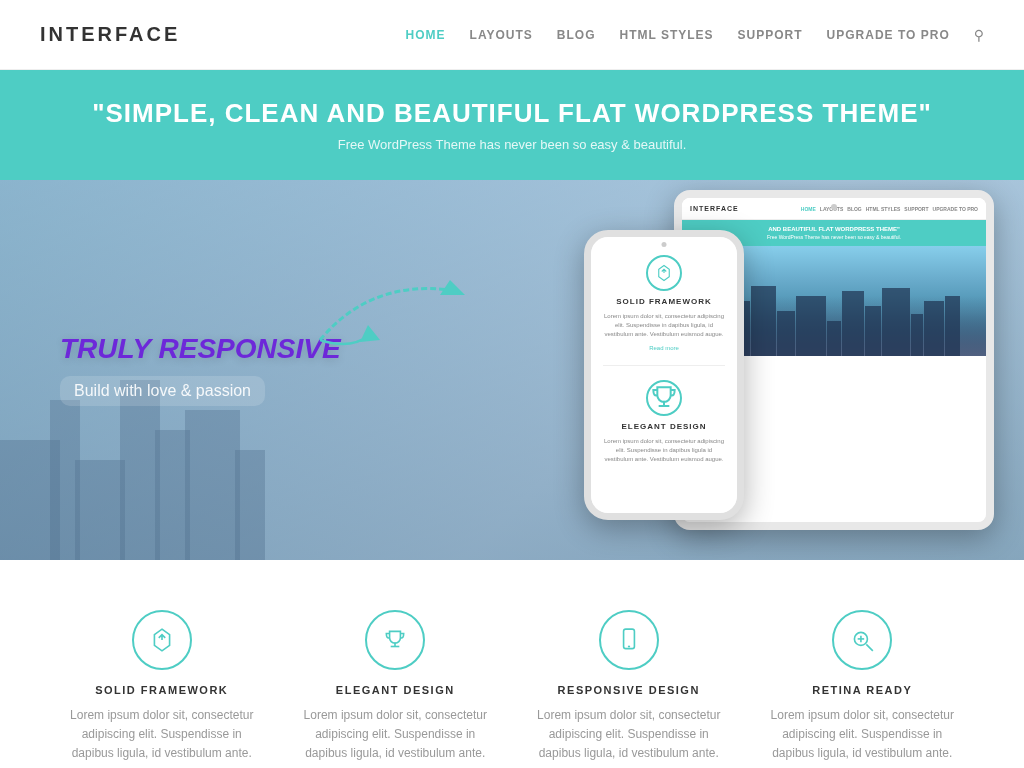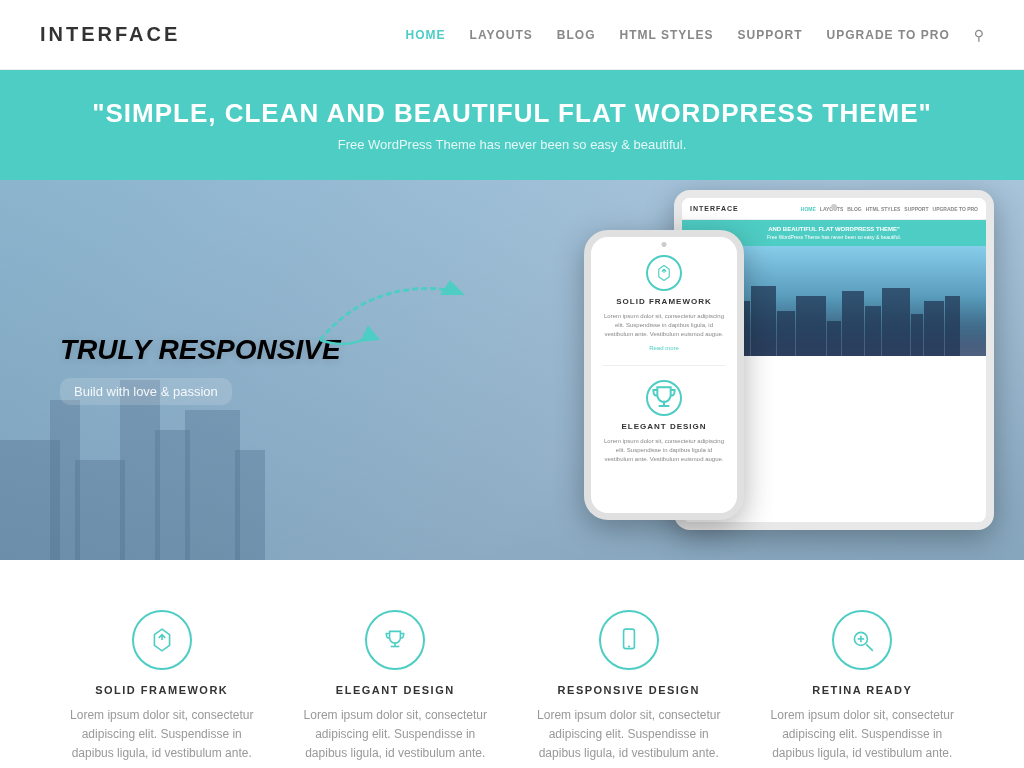--- a/index.html
+++ b/index.html
@@ -90,29 +90,29 @@
     }
 
     .hero-text {
       flex: 1;
       z-index: 2;
     }
     .hero-text h2 {
       font-style: italic;
       font-weight: 900;
       font-size: 28px;
-      color: #000000;
+      color: #6d28d9;
       text-shadow: 0 2px 8px rgba(0,0,0,0.15);
       text-transform: uppercase;
       margin-bottom: 12px;
       line-height: 1.1;
     }
     .hero-text p {
       color: rgba(255,255,255,0.9);
-      font-size: 13px;
+      font-size: 16px;
       background: rgba(255,255,255,0.15);
       display: inline-block;
       padding: 6px 14px;
       border-radius: 10px;
     }
 
     
     .hero-arrow {
       position: absolute;
       left: 310px;

